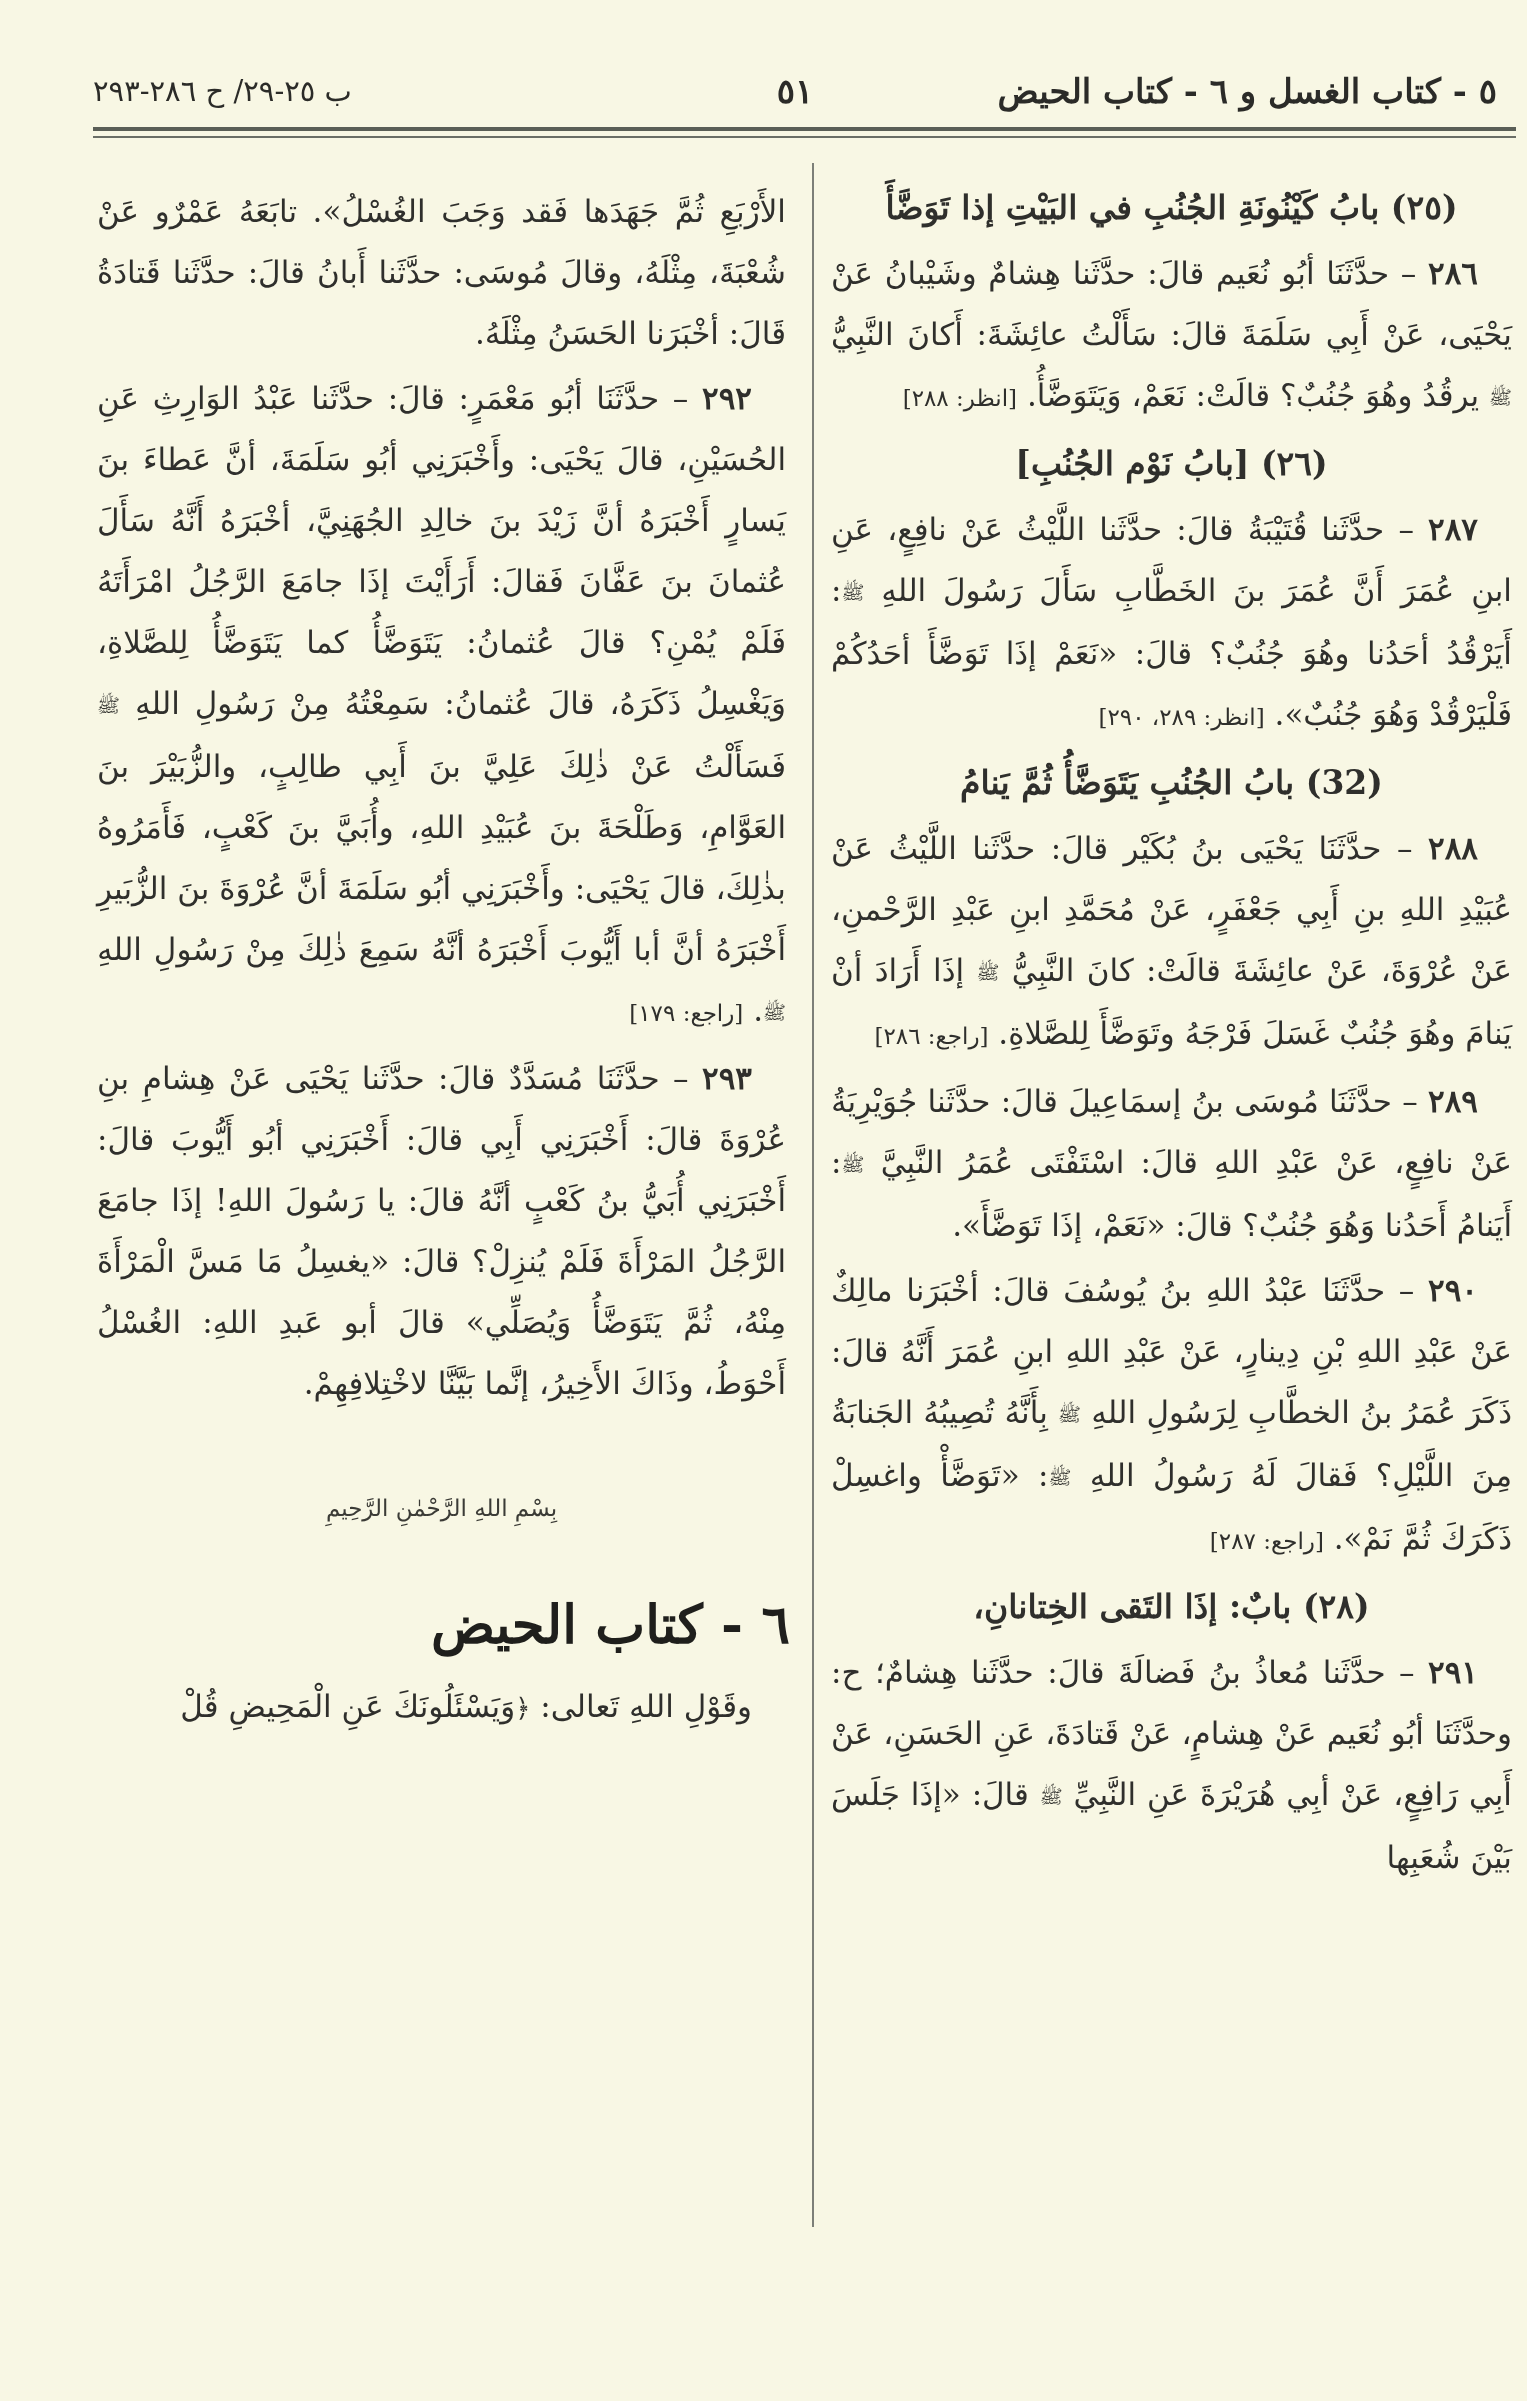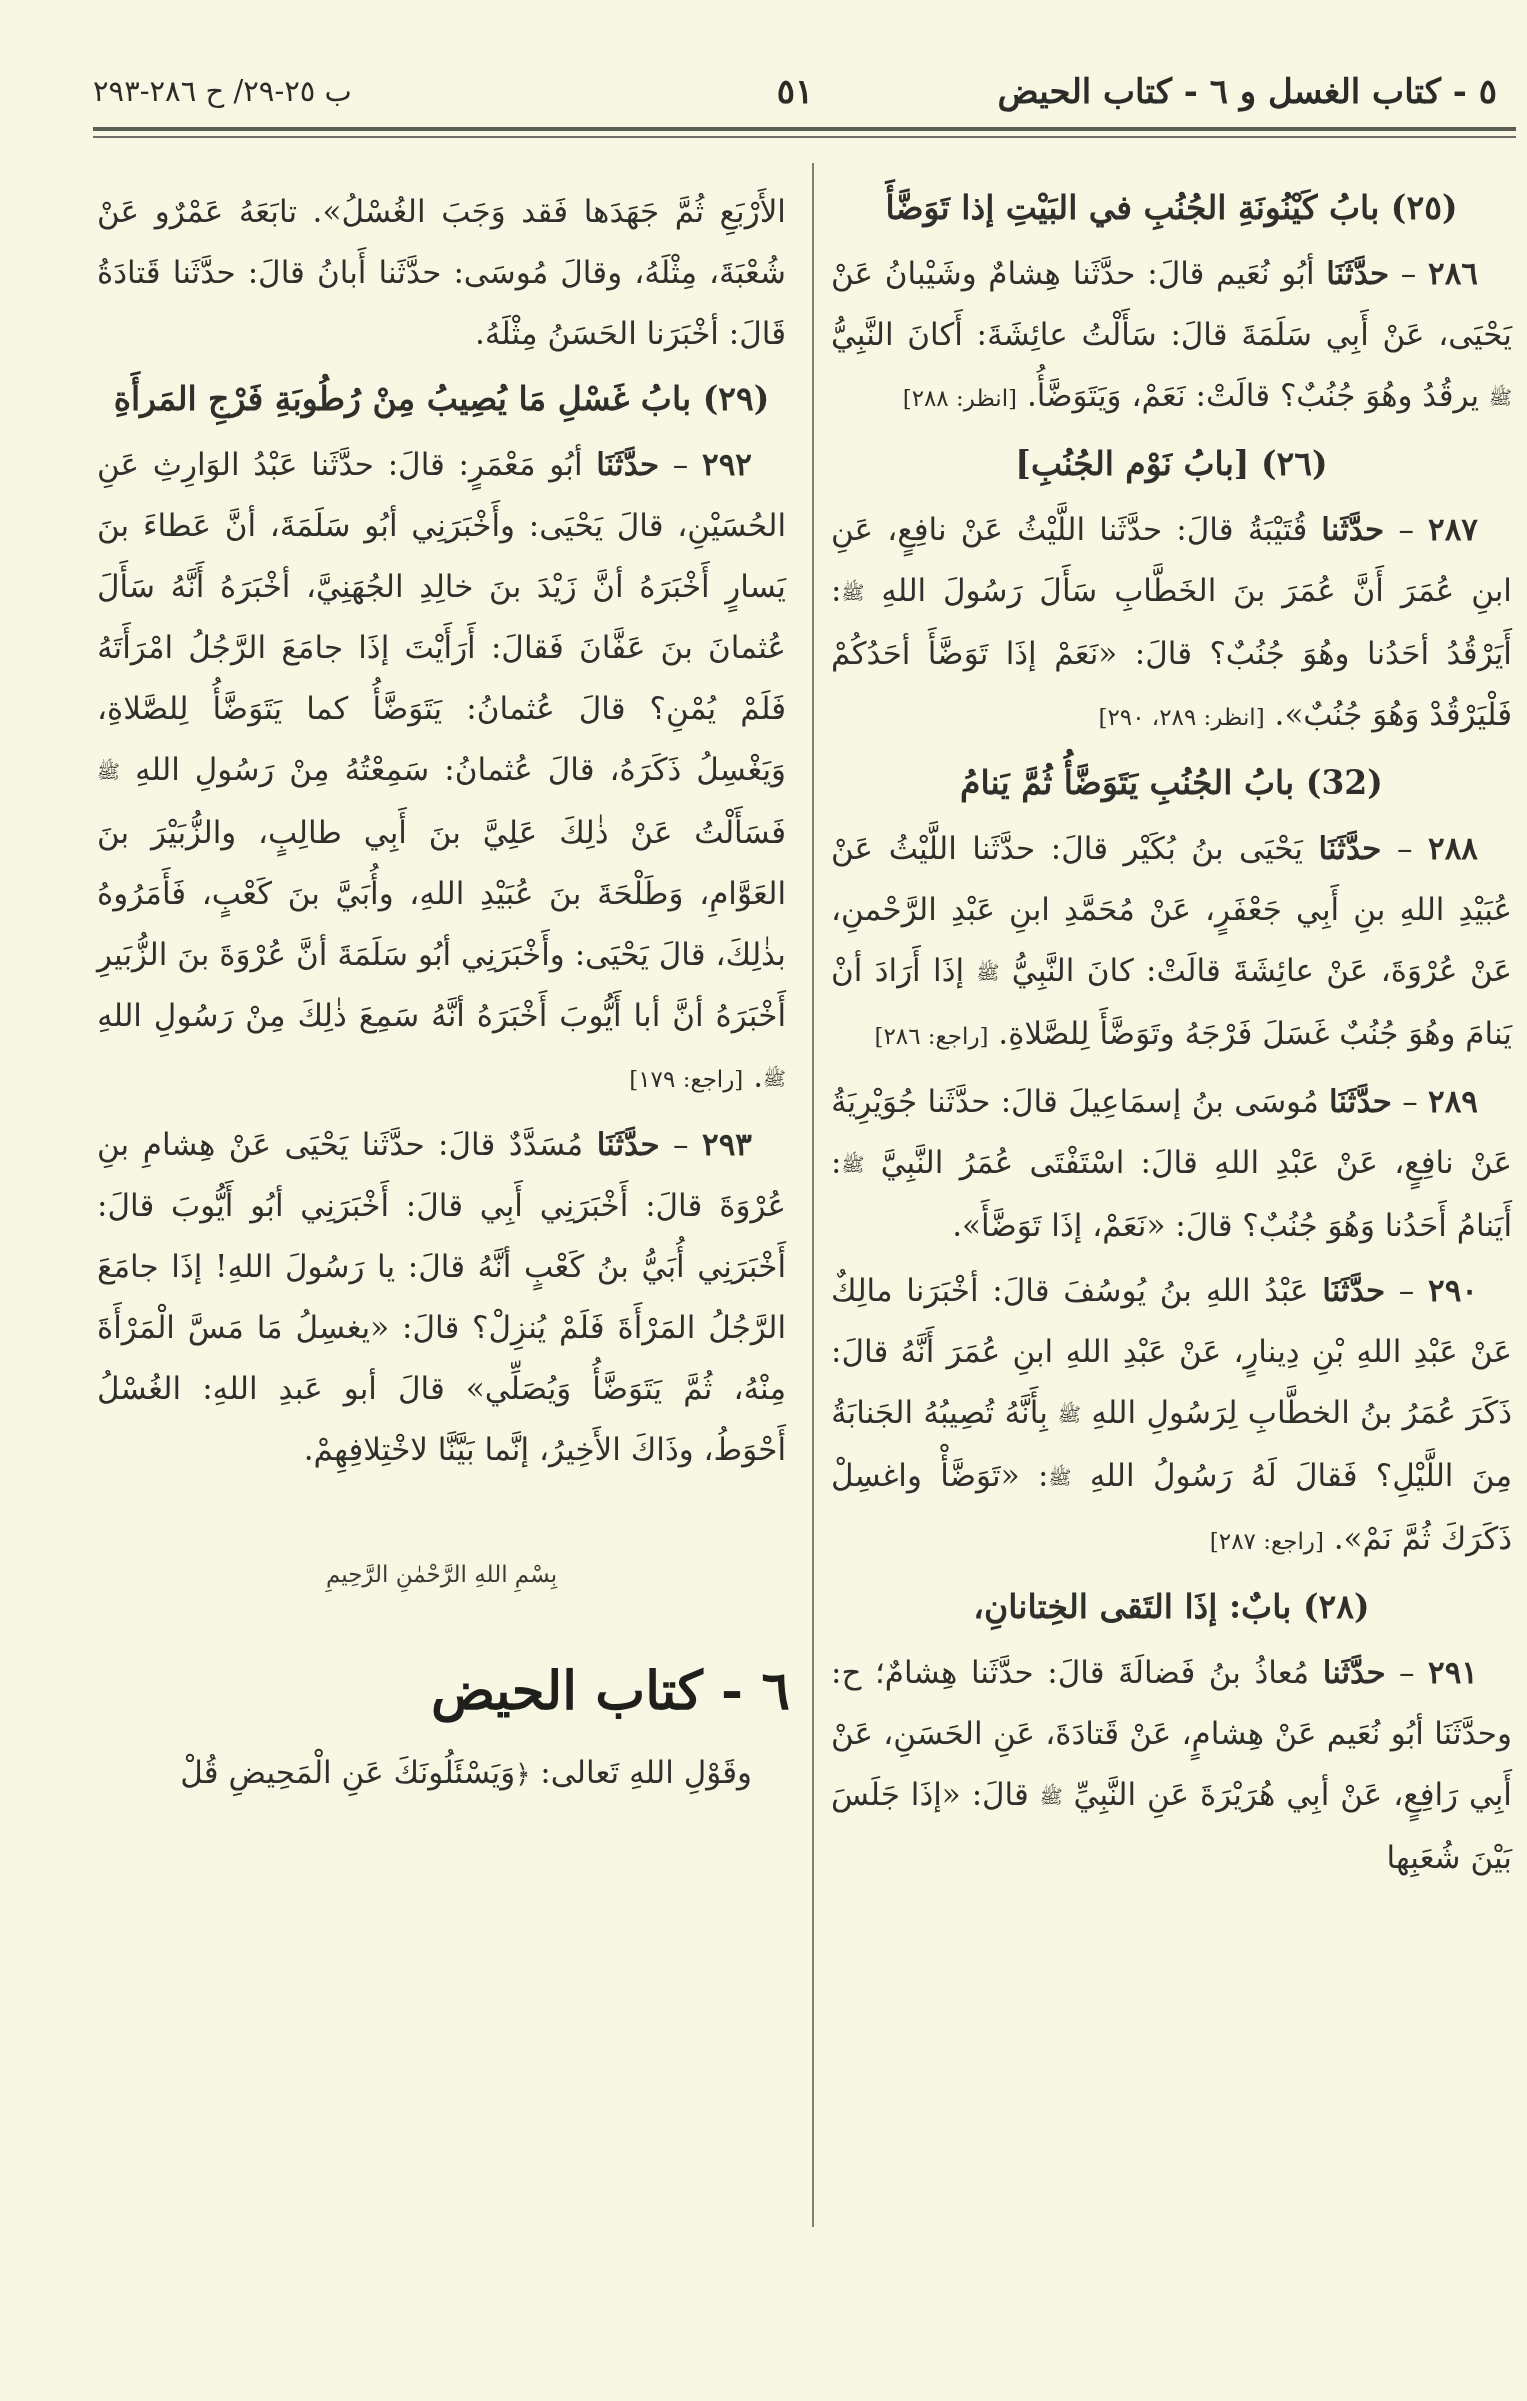--- a/index.html
+++ b/index.html
@@ -28,21 +28,21 @@
     font-size: 31px; line-height: 61px;
   }
   .col-right { left: 827px; right: 12px; }
   .col-left { left: 93px; width: 697px; }
 
   .bab { text-align: center; font-size: 33px; line-height: 62px; margin: 0; }
   .bab .bab-word { font-weight: bold; }
   .bab .bab-title { font-weight: bold; }
   p.hadith { margin: 4px; text-indent: 34px; }
   .hnum { font-weight: bold; }
-  .haddathana { font-weight: bold; }
+  .haddathana { font-weight: normal; }
   .ref { font-size: 23px; white-space: nowrap; }
   .saw { font-size: 19px; vertical-align: middle; }
 
   .basmala { text-align: center; font-size: 23px; margin-top: 60px; line-height: 69px; color: #3b3b36; }
   .kitab-title { font-size: 53px; font-weight: bold; margin-top: 34px; line-height: 95px; color: #1f1f1c; }
   .ayah-line { margin-top: 43px; text-indent: 0; }
   .qbracket { font-size: 26px; }
 </style>
 </head>
 <body>
@@ -124,25 +124,20 @@
     <span class="haddathana">حدَّثَنا</span>
     <span>مُعاذُ بنُ فَضالَةَ قالَ: حدَّثَنا هِشامٌ؛ ح: وحدَّثَنَا أبُو نُعَيم عَنْ هِشامٍ، عَنْ قَتادَةَ، عَنِ الحَسَنِ، عَنْ أَبِي رَافِعٍ، عَنْ أبِي هُرَيْرَةَ عَنِ النَّبِيِّ</span>
     <span class="saw">ﷺ</span>
     <span>قالَ: «إذَا جَلَسَ بَيْنَ شُعَبِها</span>
   </p>
 </div>
 
 <div class="column col-left">
   <p class="hadith" style="text-indent:0">الأَرْبَعِ ثُمَّ جَهَدَها فَقد وَجَبَ الغُسْلُ». تابَعَهُ عَمْرٌو عَنْ شُعْبَةَ، مِثْلَهُ، وقالَ مُوسَى: حدَّثَنا أَبانُ قالَ: حدَّثَنا قَتادَةُ قَالَ: أخْبَرَنا الحَسَنُ مِثْلَهُ.</p>
 
-  <h3 class="bab">
-    <span>(٢٩)</span>
-    <span class="bab-word">بابُ</span>
-    <span class="bab-title">غَسْلِ مَا يُصِيبُ مِنْ رُطُوبَةِ فَرْجِ المَرأَةِ</span>
-  </h3>
   <p class="hadith">
     <span class="hnum">٢٩٢</span> –
     <span class="haddathana">حدَّثَنَا</span>
     <span>أبُو مَعْمَرٍ: قالَ: حدَّثَنا عَبْدُ الوَارِثِ عَنِ الحُسَيْنِ، قالَ يَحْيَى: وأَخْبَرَنِي أبُو سَلَمَةَ، أنَّ عَطاءَ بنَ يَسارٍ أَخْبَرَهُ أنَّ زَيْدَ بنَ خالِدِ الجُهَنِيَّ، أخْبَرَهُ أَنَّهُ سَأَلَ عُثمانَ بنَ عَفَّانَ فَقالَ: أَرَأَيْتَ إذَا جامَعَ الرَّجُلُ امْرَأَتَهُ فَلَمْ يُمْنِ؟ قالَ عُثمانُ: يَتَوَضَّأُ كما يَتَوَضَّأُ لِلصَّلاةِ، وَيَغْسِلُ ذَكَرَهُ، قالَ عُثمانُ: سَمِعْتُهُ مِنْ رَسُولِ اللهِ</span>
     <span class="saw">ﷺ</span>
     <span>فَسَأَلْتُ عَنْ ذٰلِكَ عَلِيَّ بنَ أَبِي طالِبٍ، والزُّبَيْرَ بنَ العَوَّامِ، وَطَلْحَةَ بنَ عُبَيْدِ اللهِ، وأُبَيَّ بنَ كَعْبٍ، فَأَمَرُوهُ بذٰلِكَ، قالَ يَحْيَى: وأَخْبَرَنِي أبُو سَلَمَةَ أنَّ عُرْوَةَ بنَ الزُّبَيرِ أَخْبَرَهُ أنَّ أبا أَيُّوبَ أَخْبَرَهُ أنَّهُ سَمِعَ ذٰلِكَ مِنْ رَسُولِ اللهِ</span>
     <span class="saw">ﷺ</span>.
     <span class="ref">[راجع: ١٧٩]</span>
   </p>
   <p class="hadith">

